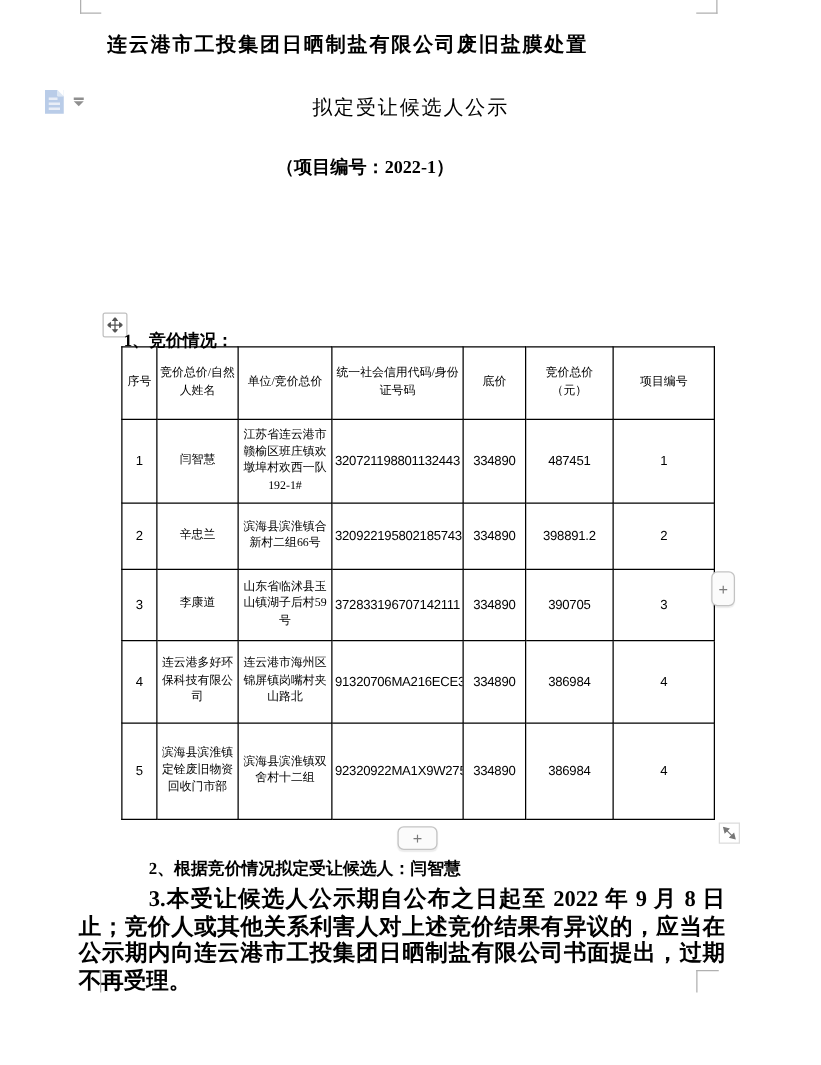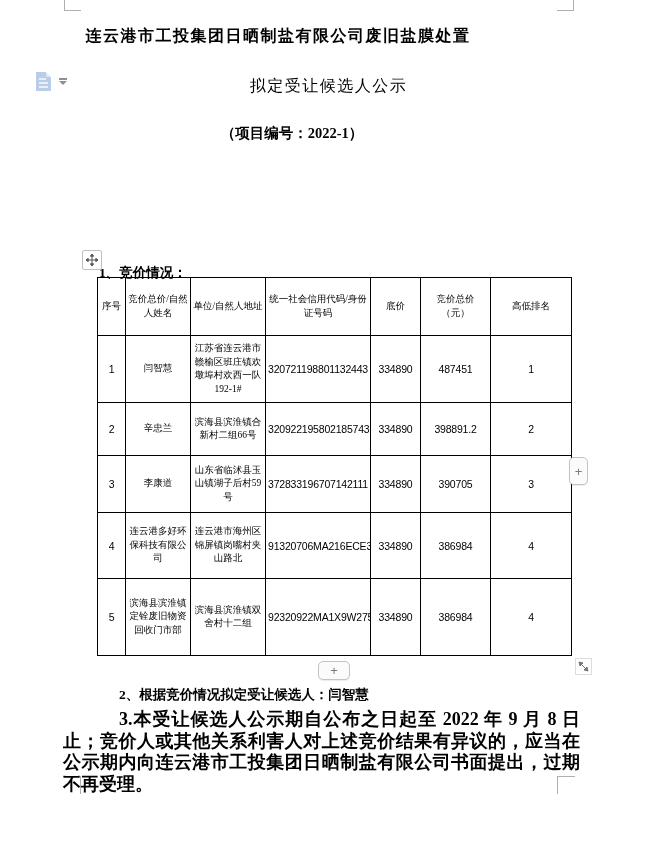--- a/index.html
+++ b/index.html
@@ -112,25 +112,25 @@
         <col style="width:75px">
       <col style="width:105px">
         <col style="width:50px">
         <col style="width:70px">
         <col style="width:81px">
     </colgroup>
     <tbody>
         <tr class="hrow">
       <th class="cn">序号</th>
       <th class="cn">竞价总价/自然人姓名</th>
-      <th class="cn">单位/自然人地址</th>
+      <th class="cn">单位/竞价总价</th>
       <th class="cn">统一社会信用代码/身份证号码</th>
       <th class="cn">底价</th>
       <th class="cn">竞价总价（元）</th>
-      <th class="cn">高低排名</th>
+      <th class="cn">项目编号</th>
     </tr>
     <tr class="r0">
       <td class="num">1</td>
       <td class="cn">闫智慧</td>
       <td class="cn">江苏省连云港市赣榆区班庄镇欢墩埠村欢西一队192-1#</td>
       <td class="num">320721198801132443</td>
       <td class="num">334890</td>
       <td class="num">487451</td>
       <td class="num">1</td>
     </tr>

